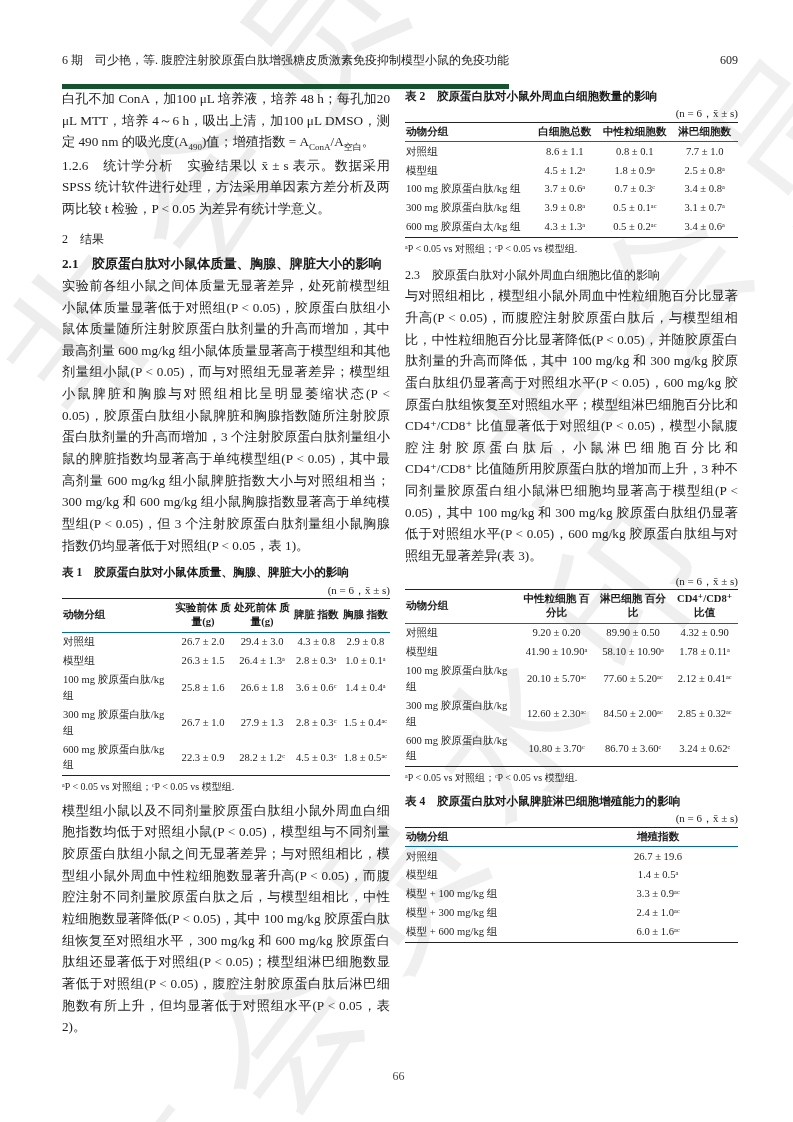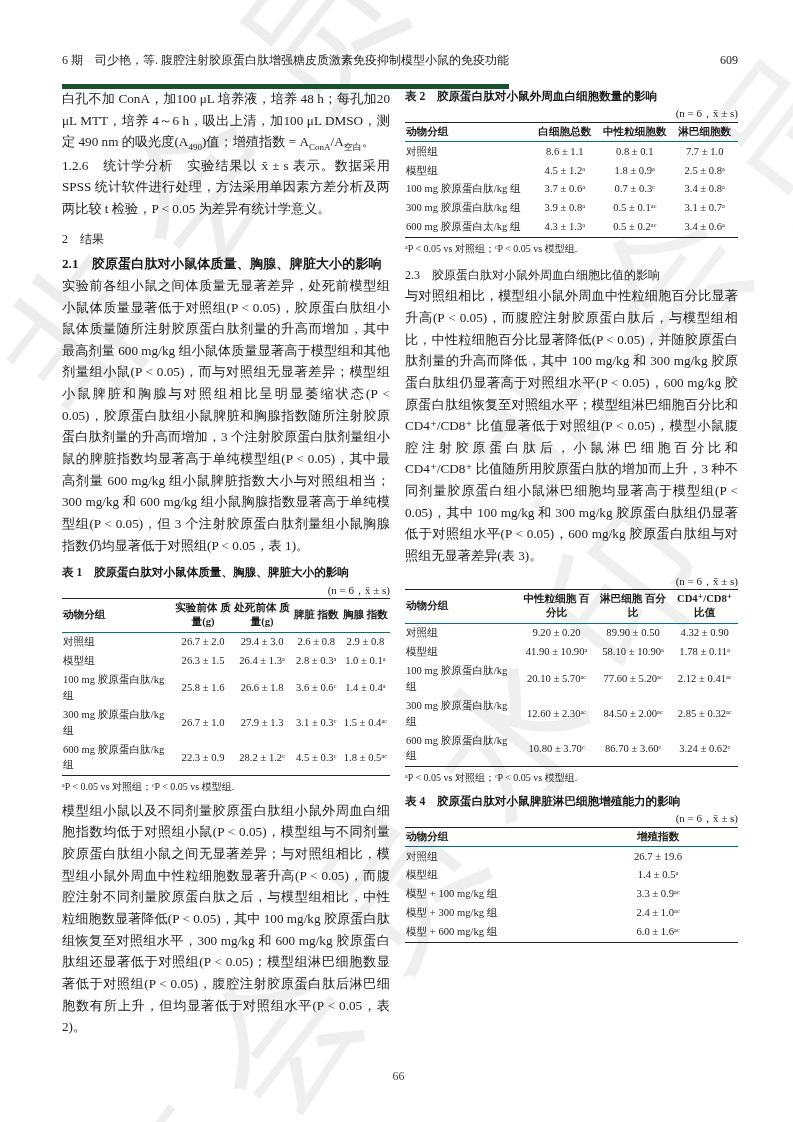--- a/index.html
+++ b/index.html
@@ -106,42 +106,42 @@
               <th>处死前体 质量(g)</th>
               <th>脾脏 指数</th>
               <th>胸腺 指数</th>
             </tr>
           </thead>
           <tbody>
               <tr>
                 <td class="rowlabel">对照组</td>
                 <td>26.7 ± 2.0</td>
                 <td>29.4 ± 3.0</td>
-                <td>2.6 ± 0.8</td>
+                <td>4.3 ± 0.8</td>
                 <td>2.9 ± 0.8</td>
               </tr>
               <tr>
                 <td class="rowlabel">模型组</td>
                 <td>26.3 ± 1.5</td>
                 <td>26.4 ± 1.3ᵃ</td>
                 <td>2.8 ± 0.3ᵃ</td>
                 <td>1.0 ± 0.1ᵃ</td>
               </tr>
               <tr>
                 <td class="rowlabel">100 mg 胶原蛋白肽/kg 组</td>
                 <td>25.8 ± 1.6</td>
                 <td>26.6 ± 1.8</td>
                 <td>3.6 ± 0.6ᶜ</td>
                 <td>1.4 ± 0.4ᵃ</td>
               </tr>
               <tr>
                 <td class="rowlabel">300 mg 胶原蛋白肽/kg 组</td>
                 <td>26.7 ± 1.0</td>
                 <td>27.9 ± 1.3</td>
-                <td>3.1 ± 0.3ᶜ</td>
+                <td>2.8 ± 0.3ᶜ</td>
                 <td>1.5 ± 0.4ᵃᶜ</td>
               </tr>
               <tr>
                 <td class="rowlabel">600 mg 胶原蛋白肽/kg 组</td>
                 <td>22.3 ± 0.9</td>
                 <td>28.2 ± 1.2ᶜ</td>
                 <td>4.5 ± 0.3ᶜ</td>
                 <td>1.8 ± 0.5ᵃᶜ</td>
               </tr>
             </tbody>

